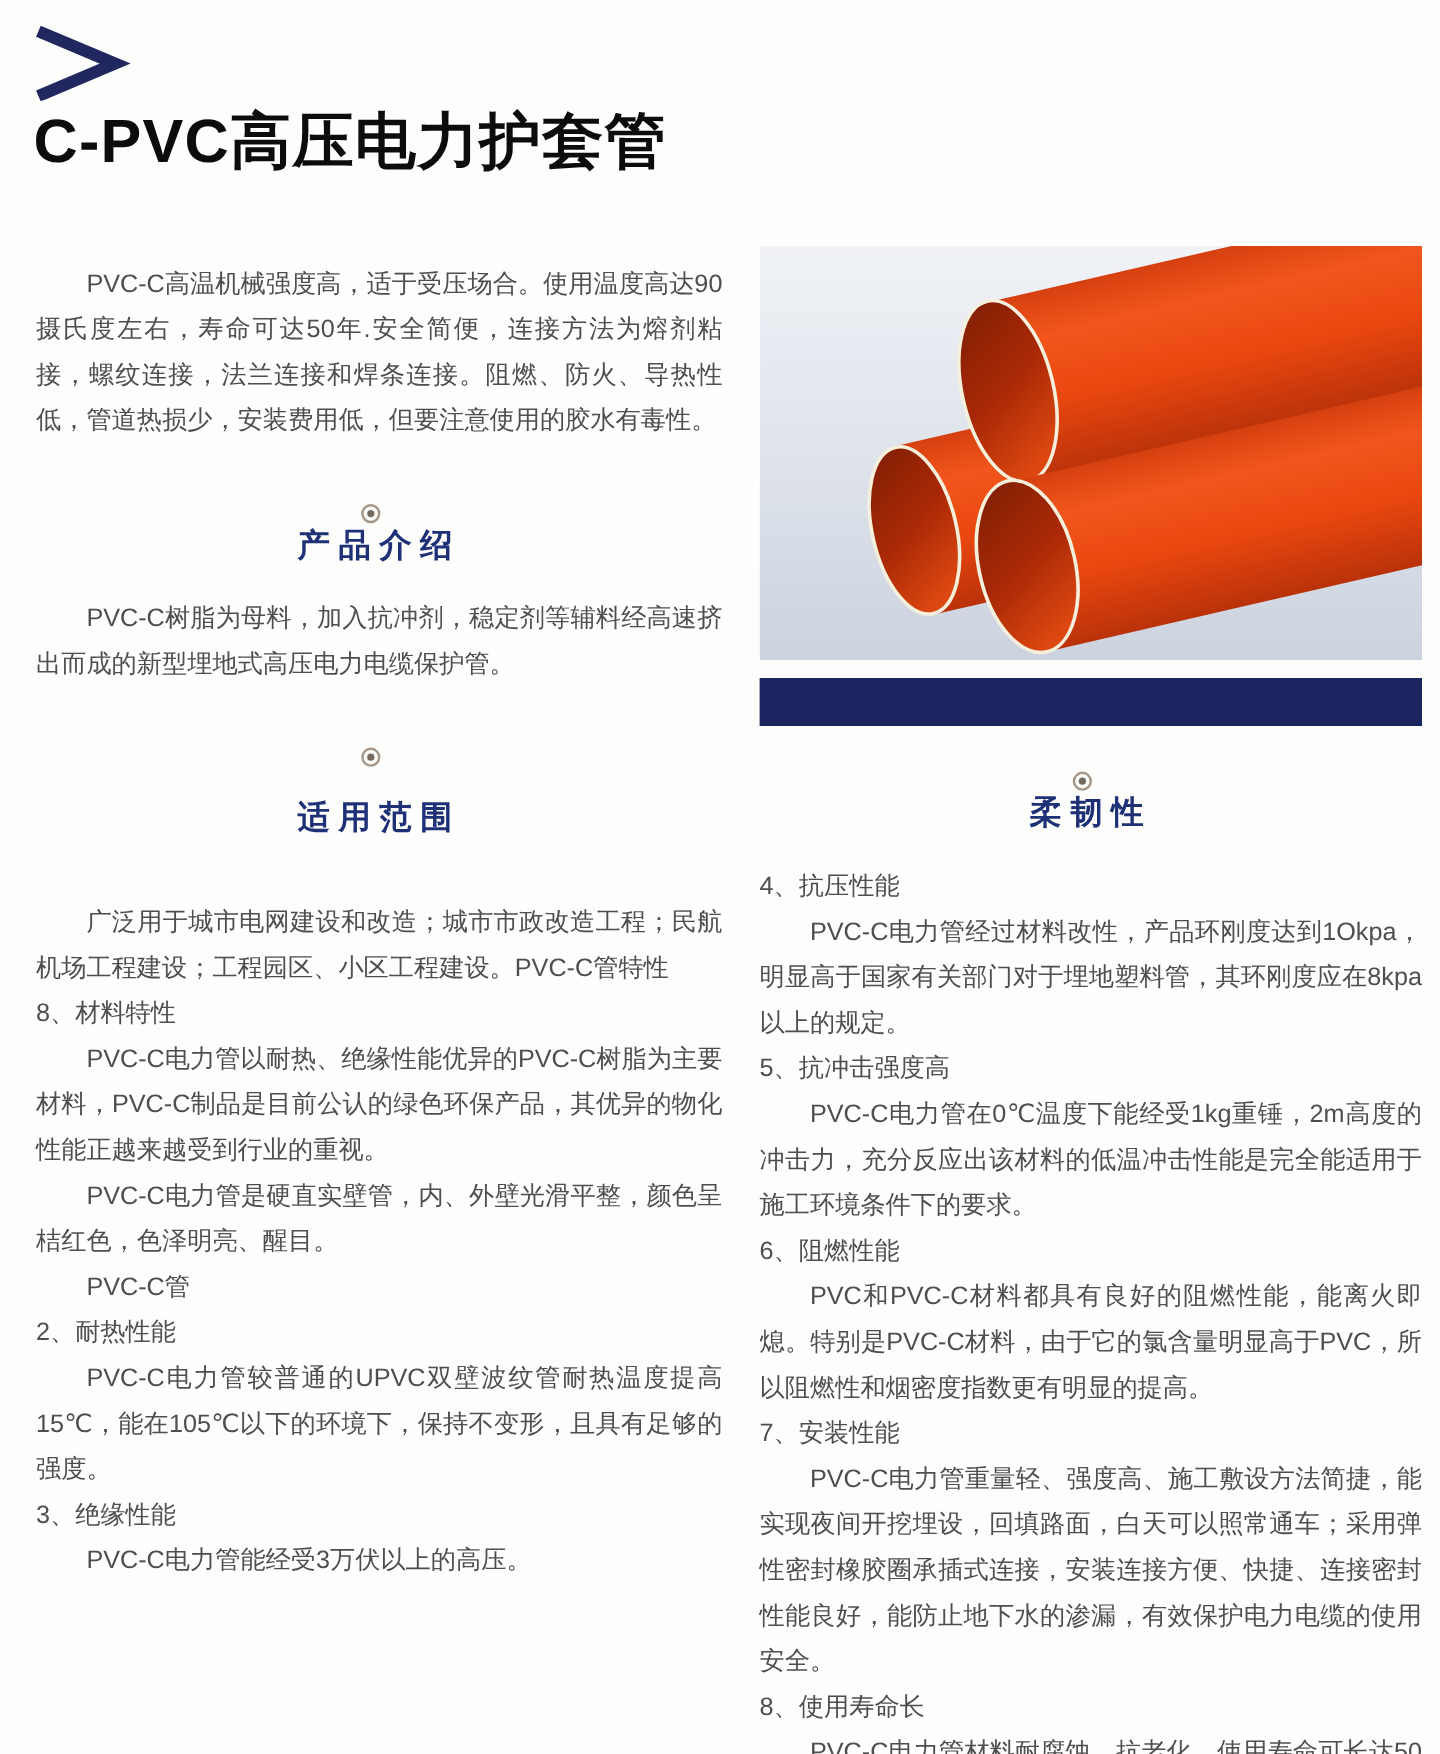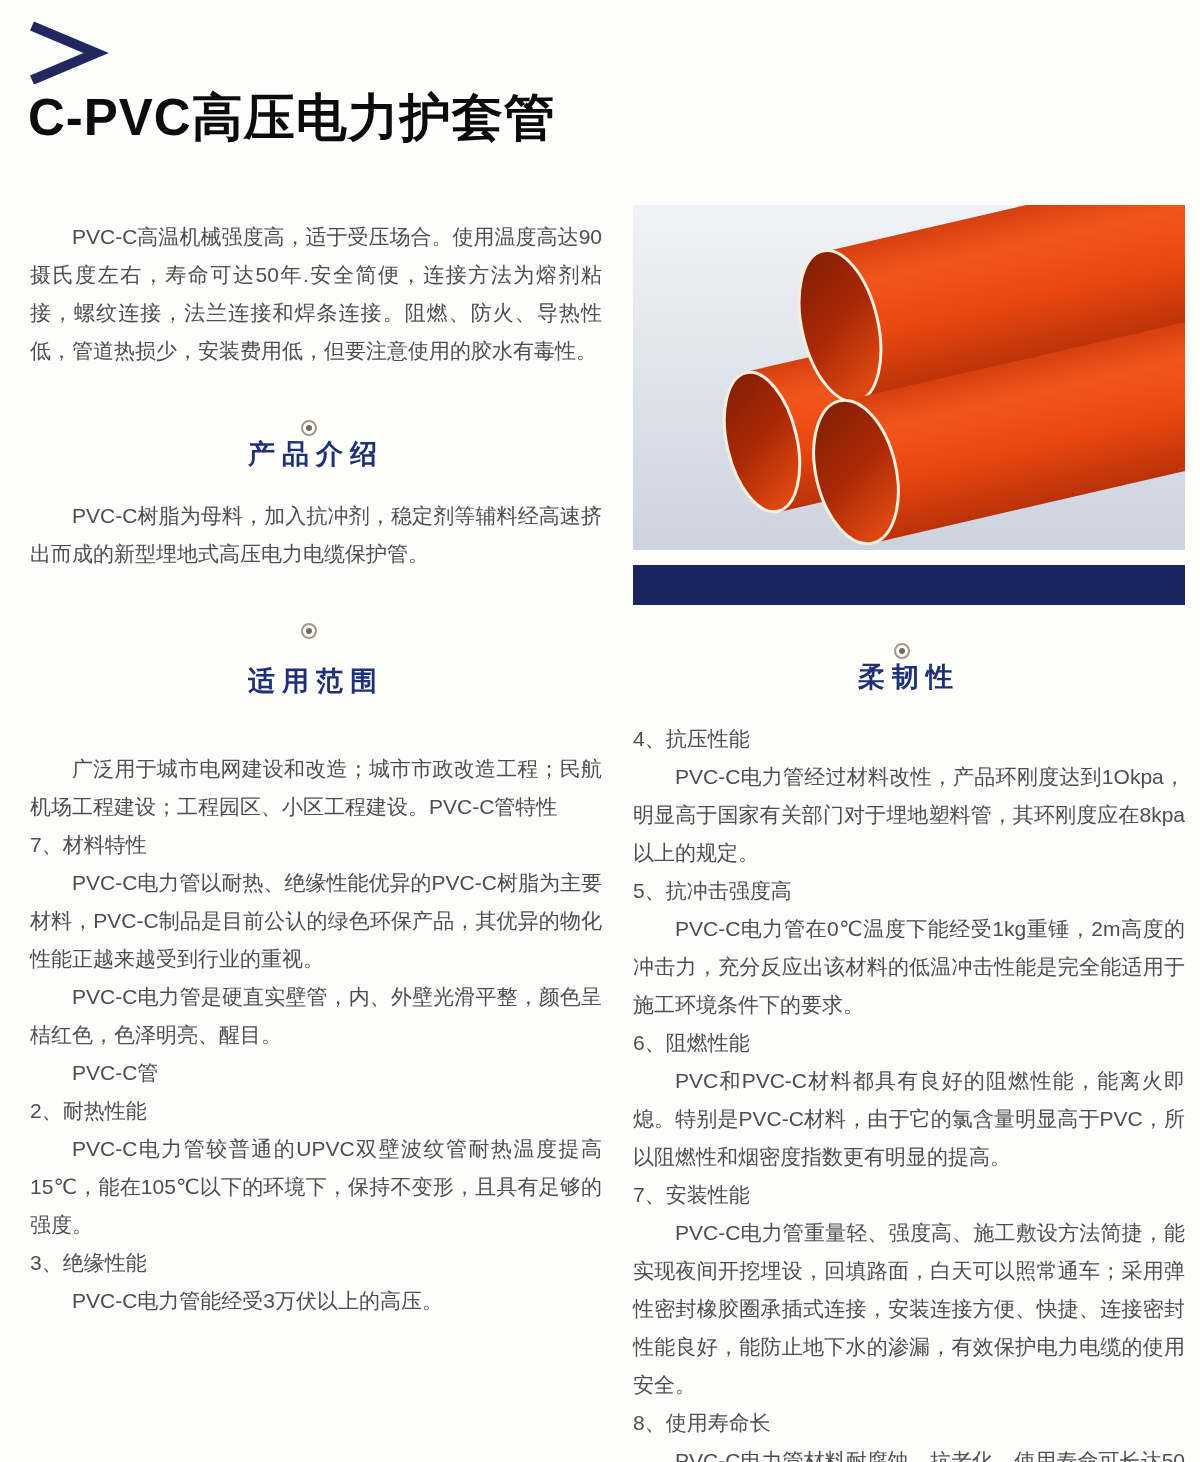--- a/index.html
+++ b/index.html
@@ -76,21 +76,21 @@
 
     <p class="body indent after-head">PVC-C树脂为母料，加入抗冲剂，稳定剂等辅料经高速挤出而成的新型埋地式高压电力电缆保护管。</p>
 
     <div class="sec-head mt-sy">
       <span class="bullet"></span>
       <span class="sec-title">适用范围</span>
       <span class="hatch"></span>
     </div>
 
     <p class="body indent after-head2">广泛用于城市电网建设和改造；城市市政改造工程；民航机场工程建设；工程园区、小区工程建设。PVC-C管特性</p>
-    <p class="body num">7、材料特性</p>
+    <p class="body num">8、材料特性</p>
     <p class="body indent">PVC-C电力管以耐热、绝缘性能优异的PVC-C树脂为主要材料，PVC-C制品是目前公认的绿色环保产品，其优异的物化性能正越来越受到行业的重视。</p>
     <p class="body indent">PVC-C电力管是硬直实壁管，内、外壁光滑平整，颜色呈桔红色，色泽明亮、醒目。</p>
     <p class="body indent">PVC-C管</p>
     <p class="body num">2、耐热性能</p>
     <p class="body indent">PVC-C电力管较普通的UPVC双壁波纹管耐热温度提高15℃，能在105℃以下的环境下，保持不变形，且具有足够的强度。</p>
     <p class="body num">3、绝缘性能</p>
     <p class="body indent">PVC-C电力管能经受3万伏以上的高压。</p>
   </div>
 
   <div class="col-right">

